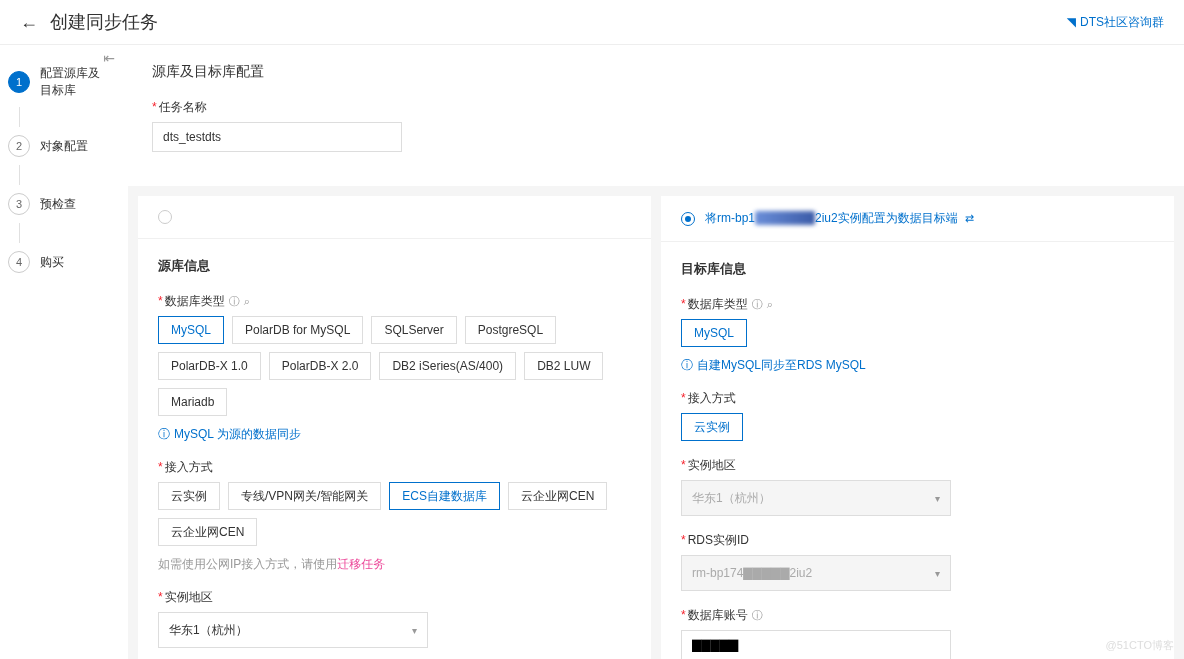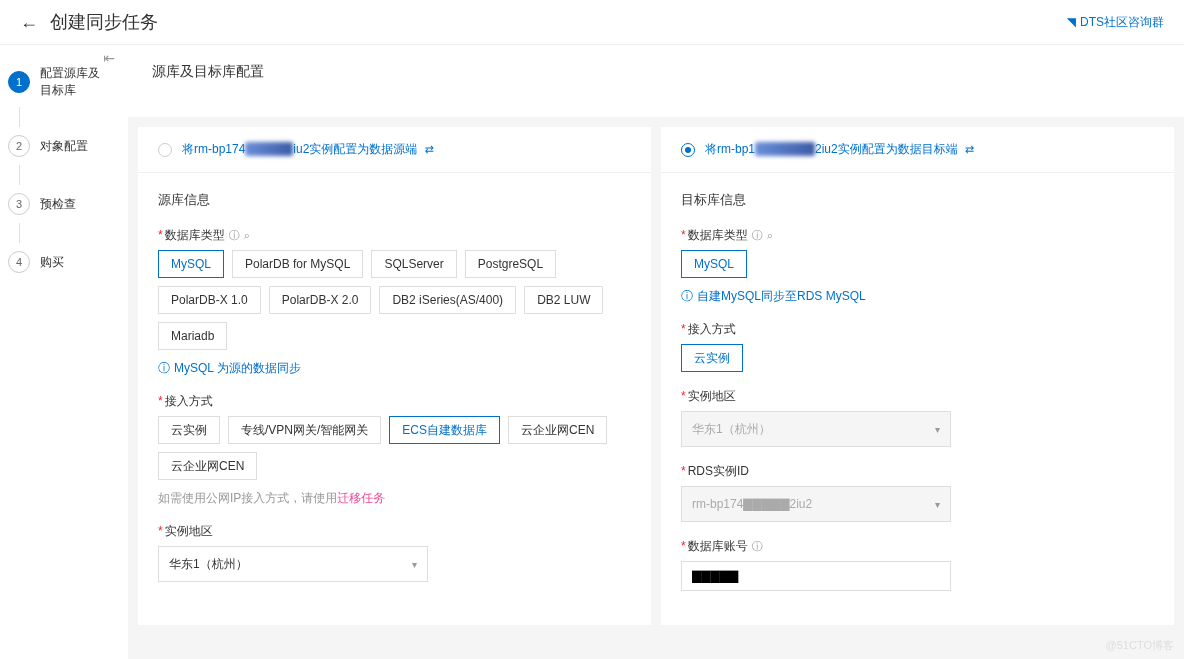--- a/index.html
+++ b/index.html
@@ -28,21 +28,21 @@
 .cols{display:flex;gap:10px;padding:0 10px}
 .col{flex:1;background:#fff;min-width:0}
 .panel-radio{padding:14px 20px;border-bottom:1px solid #f0f0f0;display:flex;align-items:center;gap:10px}
 .radio{width:14px;height:14px;border:1px solid #ccc;border-radius:50%;display:inline-flex;align-items:center;justify-content:center;cursor:pointer;flex-shrink:0}
 .radio.checked{border-color:#0070cc}
 .radio.checked::after{content:"";width:6px;height:6px;background:#0070cc;border-radius:50%}
 .panel-radio-label{color:#0070cc;font-size:12px}
 .panel-radio-label .masked{filter:blur(2px)}
 .swap-icon{color:#0070cc;font-size:11px;margin-left:4px;cursor:pointer}
 .panel-body{padding:18px 20px}
-.sub-title{font-size:13px;font-weight:400;margin-bottom:18px}
+.sub-title{font-size:13px;font-weight:700;margin-bottom:18px}
 .btn-group{display:flex;flex-wrap:wrap;gap:8px;margin-bottom:10px}
 .btn-opt{height:28px;padding:0 12px;border:1px solid #ddd;background:#fff;color:#333;font-size:12px;cursor:pointer;display:inline-flex;align-items:center}
 .btn-opt.selected{border-color:#0070cc;color:#0070cc}
 .link-txt{color:#0070cc;font-size:12px;cursor:pointer;display:inline-flex;align-items:center;gap:4px}
 .hint-txt{color:#999;font-size:12px;margin-top:6px}
 .hint-txt a{color:#ec4899;cursor:pointer}
 .select{width:270px;height:36px;border:1px solid #ddd;padding:0 10px;display:flex;align-items:center;justify-content:space-between;font-size:12px;color:#333;cursor:pointer;background:#fff}
 .select.disabled{background:#f5f5f5;color:#aaa}
 .select .caret{color:#999;font-size:10px}
 .wide-input{width:270px;height:30px;border:1px solid #ddd;padding:0 10px;font-size:12px}
@@ -83,31 +83,31 @@
     <div class="step-line"></div>
     <div class="step">
       <span class="step-circle">4</span>
       <span>购买</span>
     </div>
   </div>
 
   <div class="main">
     <div class="top-section">
       <div class="section-title">源库及目标库配置</div>
+      <div class="form-row">
+        <label class="form-label"><span class="req">*</span><span>任务名称</span></label>
+        <input class="text-input" value="dts_testdts" style="">
+      </div>
     </div>
 
     <div class="cols">
 
       <div class="col">
         <div class="panel-radio">
           <span class="radio"></span>
-          <span class="panel-radio-label">
-            <span>将rm-bp174</span><span class="masked">xxxxxxxx</span><span>iu2实例配置为数据源端</span>
-            <span class="swap-icon">⇄</span>
-          </span>
         </div>
         <div class="panel-body">
           <div class="sub-title">源库信息</div>
 
           <div class="form-row">
             <label class="form-label"><span class="req">*</span><span>数据库类型</span><span class="help">ⓘ</span><span class="help">⌕</span></label>
             <div class="btn-group" id="src-dbtypes">
                 <button class="btn-opt selected">MySQL</button>
                 <button class="btn-opt">PolarDB for MySQL</button>
                 <button class="btn-opt">SQLServer</button>

